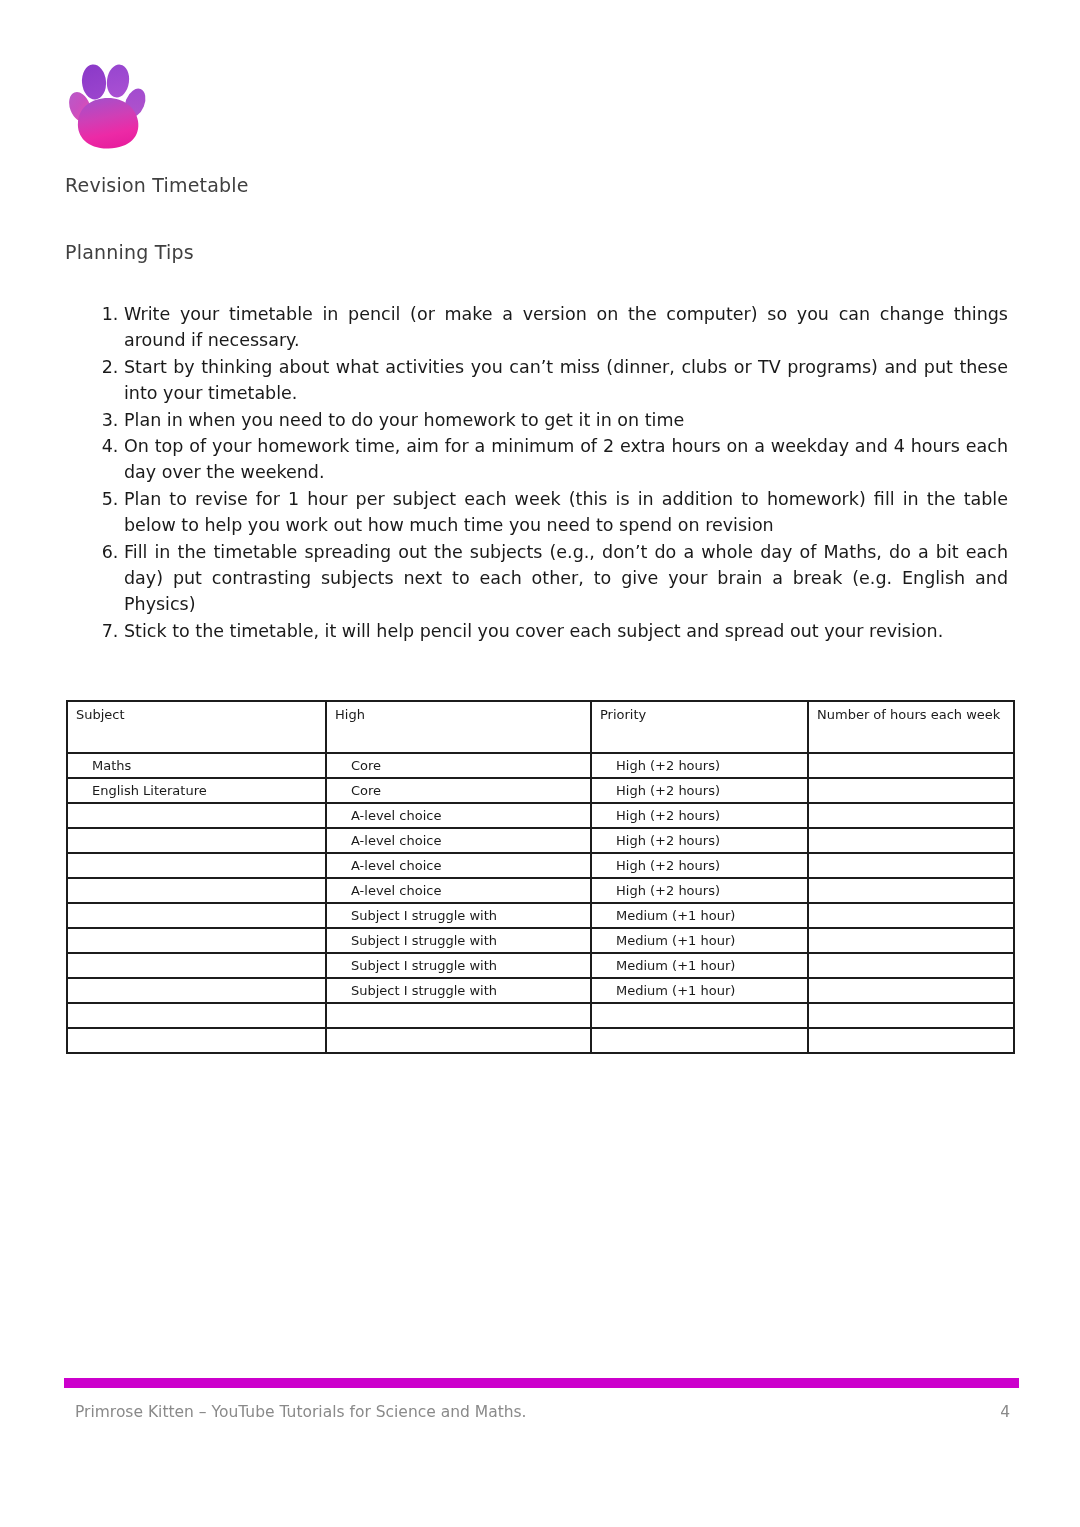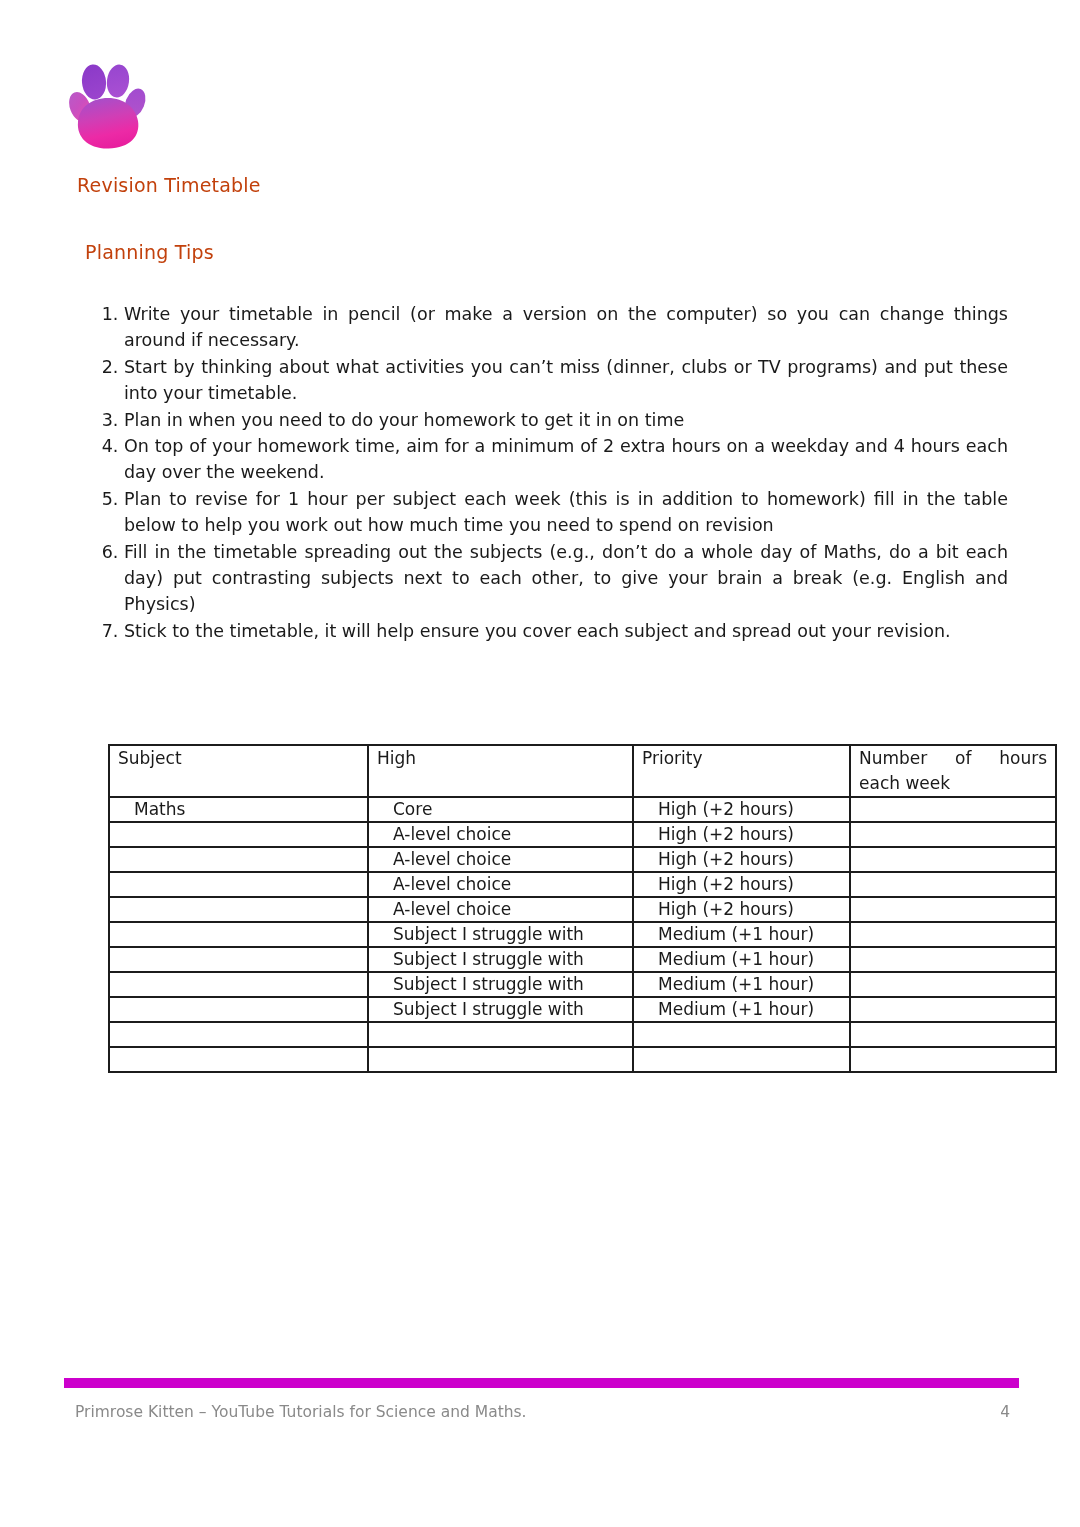--- a/index.html
+++ b/index.html
@@ -12,53 +12,52 @@
     color: #1a1a1a;
     overflow: hidden;
   }
 
   
   .logo { position: absolute; left: 66px; top: 60px; width: 84px; height: 92px; }
 
   
   .doc-title, .doc-subtitle {
     position: absolute;
-    left: 77px;
+    left: 65px;
     font-size: 19px;
-    color: #c2410c;
+    color: #404040;
     letter-spacing: 0.2px;
   }
   .doc-title { top: 174px; }
-  .doc-subtitle { top: 241px; margin-left: 8px; }
+  .doc-subtitle { top: 241px; }
 
   
   ol.tips {
     position: absolute;
     left: 60px;
     top: 301px;
     width: 884px;          
     margin: 0;
     padding: 0 0 0 64px;   
     font-size: 17.5px;
     line-height: 26.4px;
     text-align: justify;
     list-style: decimal outside;
   }
   ol.tips li { margin: 0; padding: 0; }
 
   
   table.subjects {
     position: absolute;
     left: 66px;
-    top: 744px;
+    top: 700px;
     border-collapse: collapse;
     table-layout: fixed;
     width: 947px;
-    font-size: 17px;
-    margin-left: 42px;
+    font-size: 13px;
   }
   table.subjects th, table.subjects td {
     border: 2px solid #1c1c1c;
     padding: 0 8px;
     font-weight: normal;
     text-align: left;
     vertical-align: top;
     overflow: hidden;
     white-space: nowrap;
   }
@@ -129,21 +128,21 @@
   <div class="doc-title">Revision Timetable</div>
   <div class="doc-subtitle">Planning Tips</div>
 
   <ol class="tips">
     <li>Write your timetable in pencil (or make a version on the computer) so you can change things around if necessary.</li>
     <li>Start by thinking about what activities you can’t miss (dinner, clubs or TV programs) and put these into your timetable.</li>
     <li>Plan in when you need to do your homework to get it in on time</li>
     <li>On top of your homework time, aim for a minimum of 2 extra hours on a weekday and 4 hours each day over the weekend.</li>
     <li>Plan to revise for 1 hour per subject each week (this is in addition to homework) fill in the table below to help you work out how much time you need to spend on revision</li>
     <li>Fill in the timetable spreading out the subjects (e.g., don’t do a whole day of Maths, do a bit each day) put contrasting subjects next to each other, to give your brain a break (e.g. English and Physics)</li>
-    <li>Stick to the timetable, it will help ensure you cover each subject and spread out your revision.</li>
+    <li>Stick to the timetable, it will help pencil you cover each subject and spread out your revision.</li>
   </ol>
 
   <table class="subjects">
     <colgroup>
       <col style="width:259px">
         <col style="width:265px">
         <col style="width:217px">
         <col style="width:206px">
     </colgroup>
     <thead>
@@ -155,20 +154,26 @@
       </tr>
     </thead>
     <tbody>
       <tr>
         <td>Maths</td>
         <td>Core</td>
         <td>High (+2 hours)</td>
         <td></td>
       </tr>
       <tr>
+        <td>English Literature</td>
+        <td>Core</td>
+        <td>High (+2 hours)</td>
+        <td></td>
+      </tr>
+      <tr>
         <td></td>
         <td>A-level choice</td>
         <td>High (+2 hours)</td>
         <td></td>
       </tr>
       <tr>
         <td></td>
         <td>A-level choice</td>
         <td>High (+2 hours)</td>
         <td></td>

